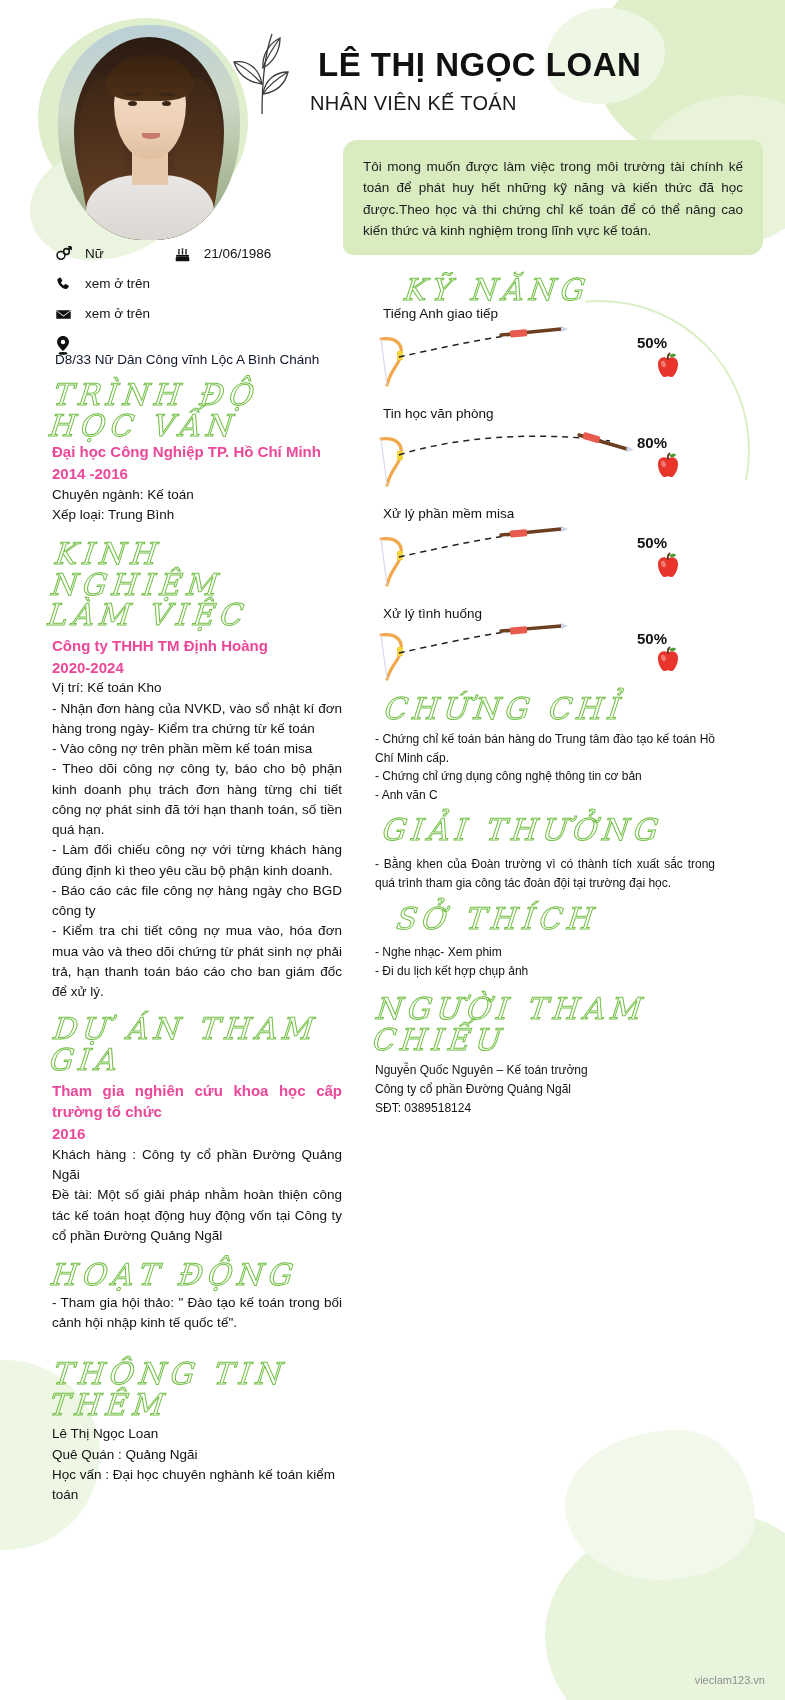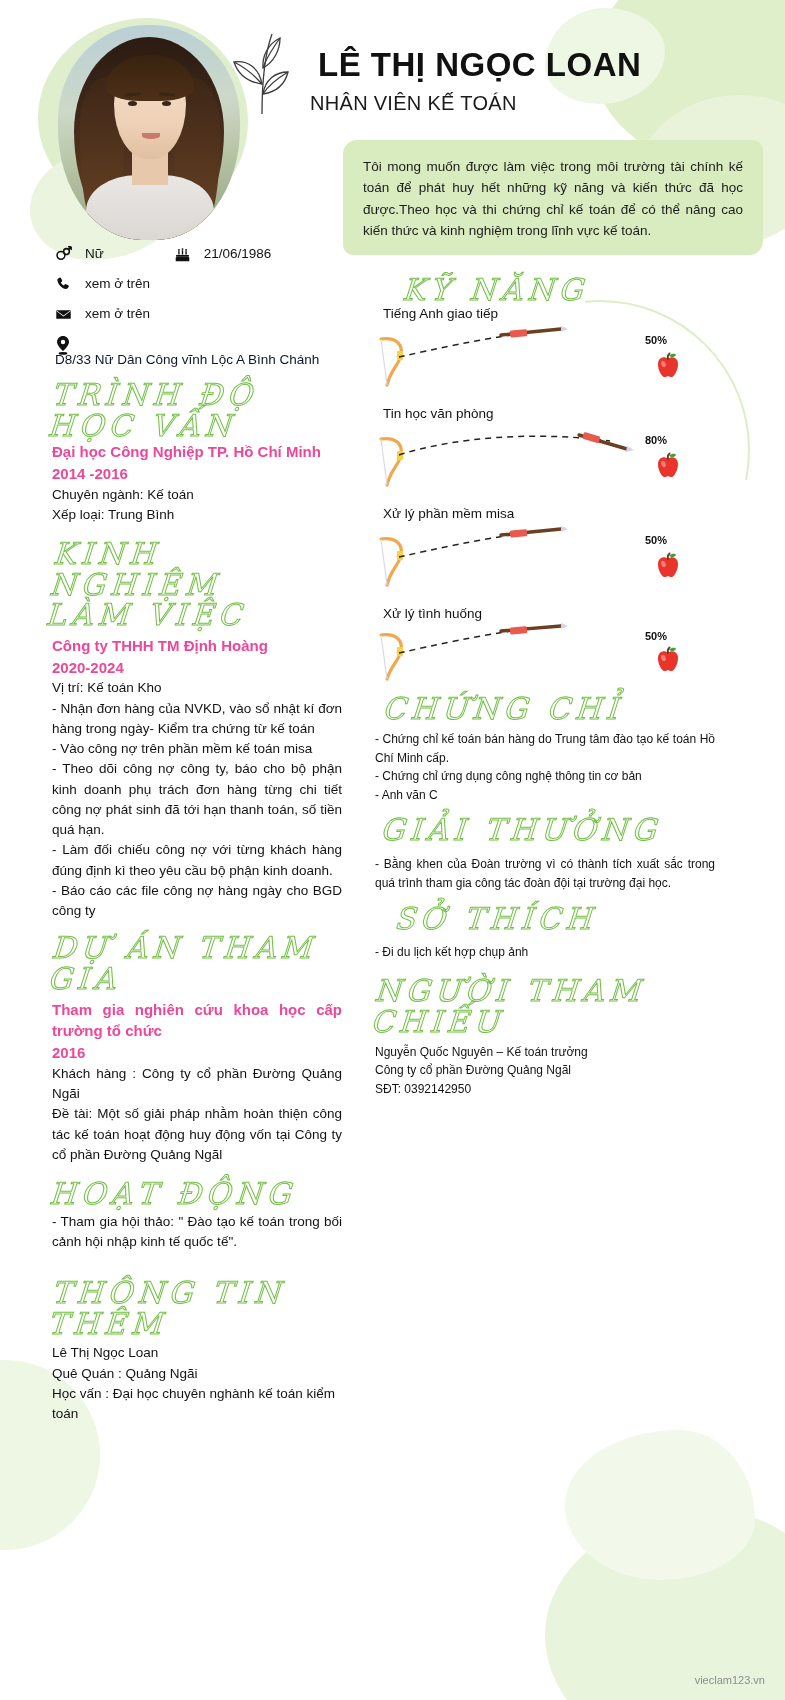--- a/index.html
+++ b/index.html
@@ -160,21 +160,21 @@
   .just { text-align: justify; }
 
   
   .right-col { position: absolute; left: 375px; top: 275px; width: 340px; }
 
   .skill { position: relative; height: 100px; }
   .skill-label { font-size: 13.5px; color:#131313; margin-left: 8px; }
   .skill-vis { position: relative; height: 78px; }
   .skill-pct {
     position: absolute; right: 48px; top: 28px;
-    font-size: 11px; font-weight: bold; color:#111;
+    font-size: 15px; font-weight: bold; color:#111;
   }
   .apple { position: absolute; right: 30px; top: 44px; }
   .r-line { font-size: 12px; color:#131313; line-height: 1.55; }
 
   
   .footer-brand {
     position: absolute; bottom: 14px; right: 20px;
     font-size: 11px; color: #8d8d8d;
   }
 </style>
@@ -305,20 +305,21 @@
 NGHIỆM
 LÀM VIỆC</div>
       <div class="bold-line">Công ty THHH TM Định Hoàng</div>
       <div class="bold-line">2020-2024</div>
       <div class="norm-line">Vị trí: Kế toán Kho</div>
       <div class="norm-line just">- Nhận đơn hàng của NVKD, vào sổ nhật kí đơn hàng trong ngày- Kiểm tra chứng từ kế toán</div>
       <div class="norm-line just">- Vào công nợ trên phần mềm kế toán misa</div>
       <div class="norm-line just">- Theo dõi công nợ công ty, báo cho bộ phận kinh doanh phụ trách đơn hàng từng chi tiết công nợ phát sinh đã tới hạn thanh toán, số tiền quá hạn.</div>
       <div class="norm-line just">- Làm đối chiếu công nợ với từng khách hàng đúng định kì theo yêu cầu bộ phận kinh doanh.</div>
       <div class="norm-line just">- Báo cáo các file công nợ hàng ngày cho BGD công ty</div>
+      <div class="norm-line just">- Kiểm tra chi tiết công nợ mua vào, hóa đơn mua vào và theo dõi chứng từ phát sinh nợ phải trả, hạn thanh toán báo cáo cho ban giám đốc để xử lý.</div>
     </div>
 
     <div class="lc-block" style="margin-top:12px;">
       <div class="script h-script-lg" style="margin-bottom:4px;">DỰ ÁN THAM
 GIA</div>
       <div class="bold-line just">Tham gia nghiên cứu khoa học cấp trường tổ chức</div>
       <div class="bold-line">2016</div>
       <div class="norm-line just">Khách hàng :  Công ty cổ phần Đường Quảng Ngãi</div>
       <div class="norm-line just">Đề tài: Một số giải pháp nhằm hoàn thiện công tác kế toán hoạt động huy động vốn tại Công ty cổ phần Đường Quảng Ngãl</div>
     </div>
@@ -446,27 +447,28 @@
       <div class="r-line">- Anh văn C</div>
     </div>
 
     <div style="margin-top:10px;">
       <div class="script h-script-lg" style="margin-left:8px;margin-bottom:10px;">GIẢI THƯỞNG</div>
       <div class="r-line just">- Bằng khen của Đoàn trường vì có thành tích xuất sắc trong quá trình tham gia công tác đoàn đội tại trường đại học.</div>
     </div>
 
     <div style="margin-top:12px;">
       <div class="script h-script-lg" style="margin-left:22px;margin-bottom:8px;">SỞ THÍCH</div>
+      <div class="r-line">- Nghe nhạc- Xem phim</div>
       <div class="r-line">- Đi du lịch kết hợp chụp ảnh</div>
     </div>
 
     <div style="margin-top:14px;">
       <div class="script h-script-lg" style="margin-bottom:6px;">NGƯỜI THAM
 CHIẾU</div>
       <div class="r-line">Nguyễn Quốc Nguyên – Kế toán trưởng</div>
       <div class="r-line"> Công ty cổ phần Đường Quảng Ngãl</div>
-      <div class="r-line">SĐT: 0392142950</div>
+      <div class="r-line">SĐT: 0389518124</div>
     </div>
   </div>
 
   <div class="footer-brand">vieclam123.vn</div>
 
 </div>
 
 </body></html>

